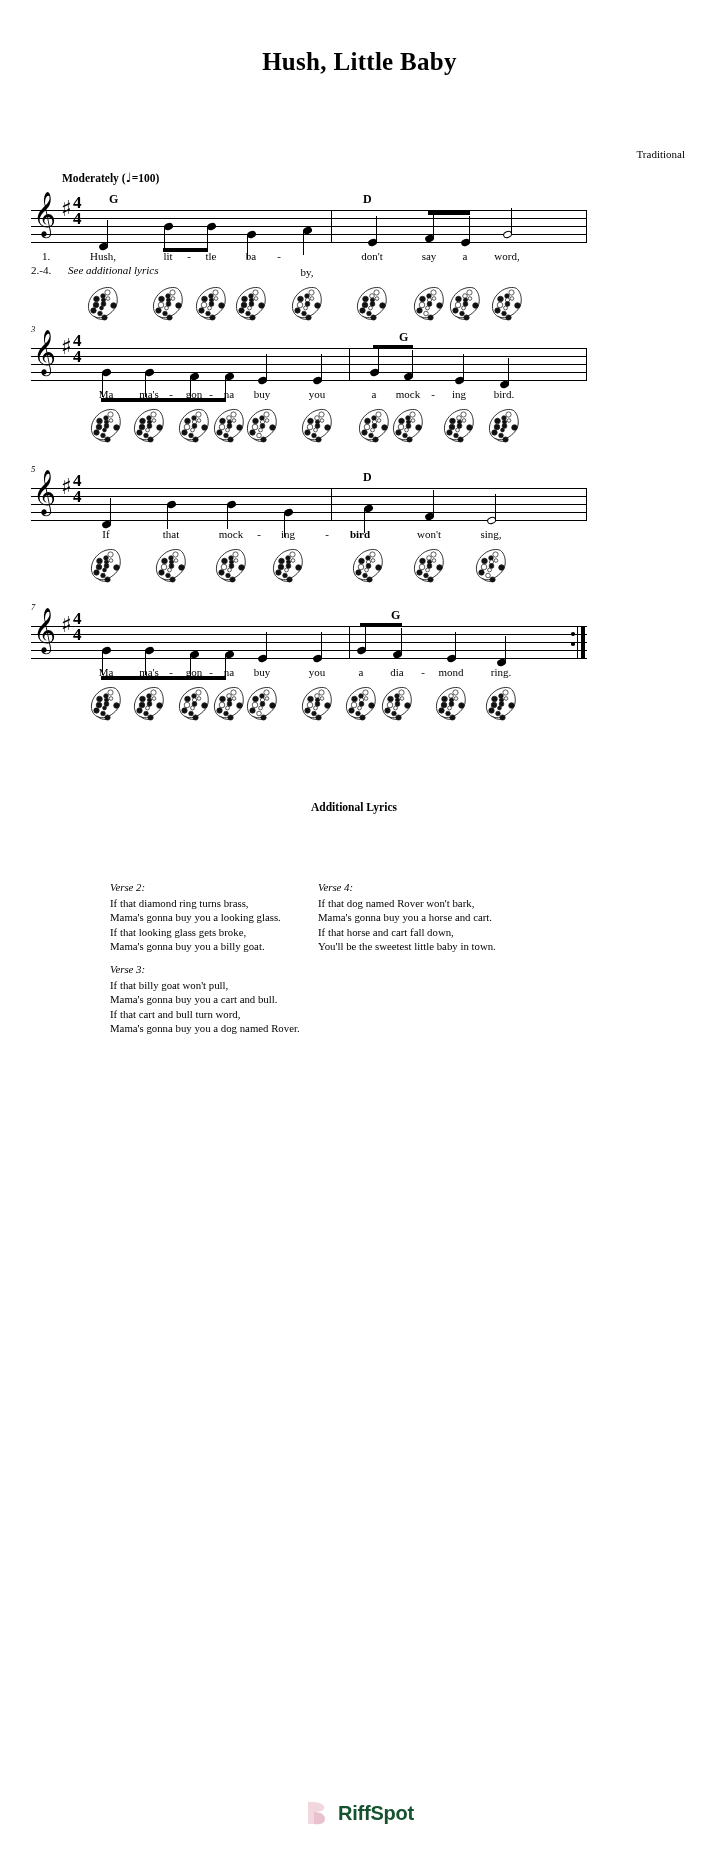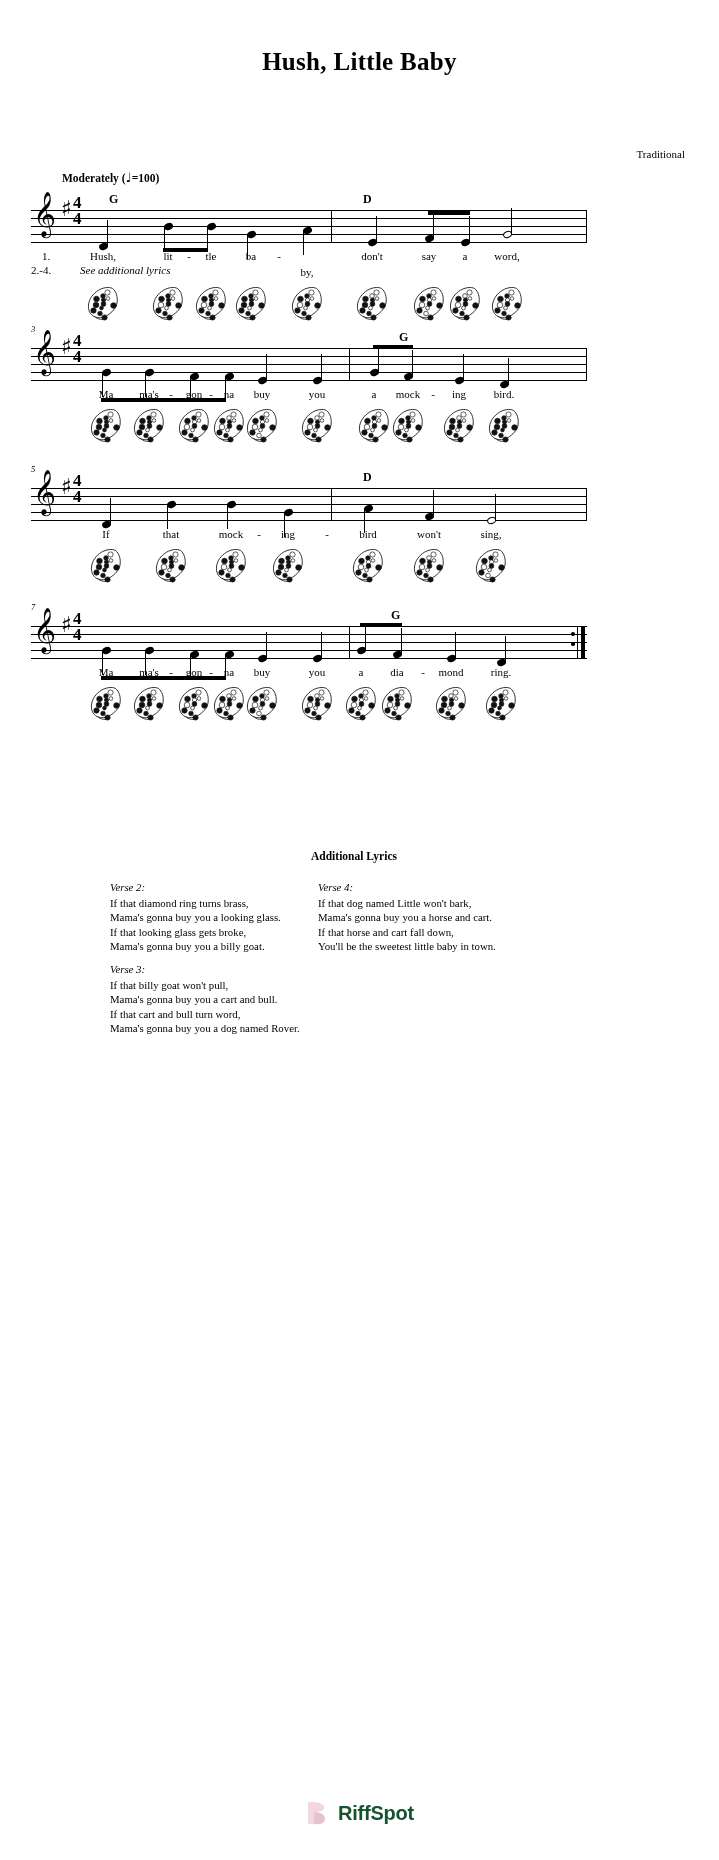--- a/index.html
+++ b/index.html
@@ -105,21 +105,21 @@
   .lyric.verse-label { transform:none; }
   .lyric.ital { font-style:italic; }
 
   
   .oca { position:absolute; width:42px; height:38px; }
   .oca svg { display:block; }
 
   
   .addl-title {
     position:absolute; left:0; width:708px; text-align:center;
-    top:850px;
+    top:801px;
     font-size:11.5px; font-weight:bold;
   }
   .verse { position:absolute; font-size:10.8px; line-height:14.6px; }
   .verse .vlabel { font-style:italic; display:block; margin-bottom:1px; }
   .verse .vline { display:block; white-space:nowrap; }
 
   
   .logo {
     position:absolute; left:0; width:719px; top:1800px;
     text-align:center;
@@ -193,21 +193,21 @@
         <div class="lyric" style="left: 465px; top: 54px;">a</div>
         <div class="nhead open" style="left: 502.5px; top: 34.7px;"></div>
         <div class="nstem" style="left: 510.6px; top: 12px; height: 27px;"></div>
         <div class="lyric" style="left: 507px; top: 54px;">word,</div>
         <div class="nbeam" style="left: 163.2px; width: 44.5px; top: 52px;"></div>
         <div class="nbeam" style="left: 428px; width: 41.5px; top: 15px;"></div>
         <div class="lyric" style="left: 189px; top: 54px;">-</div>
         <div class="lyric" style="left: 279px; top: 54px;">-</div>
         <div class="lyric verse-label" style="left: 42px; top: 54px;">1.</div>
         <div class="lyric verse-label" style="left: 31px; top: 68px;">2.-4.</div>
-        <div class="lyric verse-label ital" style="left: 68px; top: 68px; margin-left: 12px;">See additional lyrics</div>
+        <div class="lyric verse-label ital" style="left: 68px; top: 68px;">See additional lyrics</div>
         <div class="oca" style="left: 82px; top: 88px;">
           <svg width="42" height="38" viewBox="0 0 42 38">
             <path d="M30.5 4.5 C34 7 36 13 35 19 C34.2 24 30 28.5 25 31.5 C21 34 16 34.5 12 32.5 C8 30.5 6 26 6.5 21 C7 15 11 9.5 16.5 6.2 C21 3.6 27 2.5 30.5 4.5 Z" fill="#ffffff" stroke="#1a1a1a" stroke-width="0.9"></path>
             <path d="M12.5 32.2 C15 35.5 21 36.5 25.5 34" fill="none" stroke="#1a1a1a" stroke-width="0.8"></path>
             <circle cx="25.5" cy="8.5" r="2.6" fill="#ffffff" stroke="#1a1a1a" stroke-width="0.7"></circle>
             <circle cx="21" cy="12" r="2.3" fill="#111111" stroke="#1a1a1a" stroke-width="0.7"></circle>
             <circle cx="14.5" cy="15" r="2.8" fill="#111111" stroke="#1a1a1a" stroke-width="0.7"></circle>
             <circle cx="21.5" cy="16" r="2.1" fill="#111111" stroke="#1a1a1a" stroke-width="0.7"></circle>
             <circle cx="26" cy="14.5" r="1.8" fill="#ffffff" stroke="#1a1a1a" stroke-width="0.7"></circle>
             <circle cx="21.5" cy="20" r="2.4" fill="#111111" stroke="#1a1a1a" stroke-width="0.7"></circle>
@@ -619,21 +619,21 @@
         <div class="nstem" style="left: 166.7px; top: 30px; height: 25px;"></div>
         <div class="lyric" style="left: 171px; top: 54px;">that</div>
         <div class="nhead" style="left: 226.5px; top: 26.7px;"></div>
         <div class="nstem" style="left: 226.7px; top: 30px; height: 25px;"></div>
         <div class="lyric" style="left: 231px; top: 54px;">mock</div>
         <div class="nhead" style="left: 283.5px; top: 34.7px;"></div>
         <div class="nstem" style="left: 283.7px; top: 38px; height: 25px;"></div>
         <div class="lyric" style="left: 288px; top: 54px;">ing</div>
         <div class="nhead" style="left: 363.5px; top: 30.7px;"></div>
         <div class="nstem" style="left: 363.7px; top: 34px; height: 25px;"></div>
-        <div class="lyric" style="left: 368px; top: 54px;">bird</div>
+        <div class="lyric" style="left: 360px; top: 54px; font-weight: bold;">bird</div>
         <div class="nhead" style="left: 424.5px; top: 38.7px;"></div>
         <div class="nstem" style="left: 432.6px; top: 16px; height: 27px;"></div>
         <div class="lyric" style="left: 429px; top: 54px;">won't</div>
         <div class="nhead open" style="left: 486.5px; top: 42.7px;"></div>
         <div class="nstem" style="left: 494.6px; top: 20px; height: 27px;"></div>
         <div class="lyric" style="left: 491px; top: 54px;">sing,</div>
         <div class="lyric" style="left: 259px; top: 54px;">-</div>
         <div class="lyric" style="left: 327px; top: 54px;">-</div>
         <div class="oca" style="left: 85px; top: 72px;">
           <svg width="42" height="38" viewBox="0 0 42 38">
@@ -1010,21 +1010,21 @@
       </div>
       <div class="verse" style="left: 110px; top: 962px;">
         <span class="vlabel">Verse 3:</span>
         <span class="vline">If that billy goat won't pull,</span>
         <span class="vline">Mama's gonna buy you a cart and bull.</span>
         <span class="vline">If that cart and bull turn word,</span>
         <span class="vline">Mama's gonna buy you a dog named Rover.</span>
       </div>
       <div class="verse" style="left: 318px; top: 880px;">
         <span class="vlabel">Verse 4:</span>
-        <span class="vline">If that dog named Little won't bark,</span>
+        <span class="vline">If that dog named Rover won't bark,</span>
         <span class="vline">Mama's gonna buy you a horse and cart.</span>
         <span class="vline">If that horse and cart fall down,</span>
         <span class="vline">You'll be the sweetest little baby in town.</span>
       </div>
     </div>
 
   <div class="logo">
     <span class="logo-inner">
       <span class="logo-mark">
         <svg width="24" height="26" viewBox="0 0 24 26">

